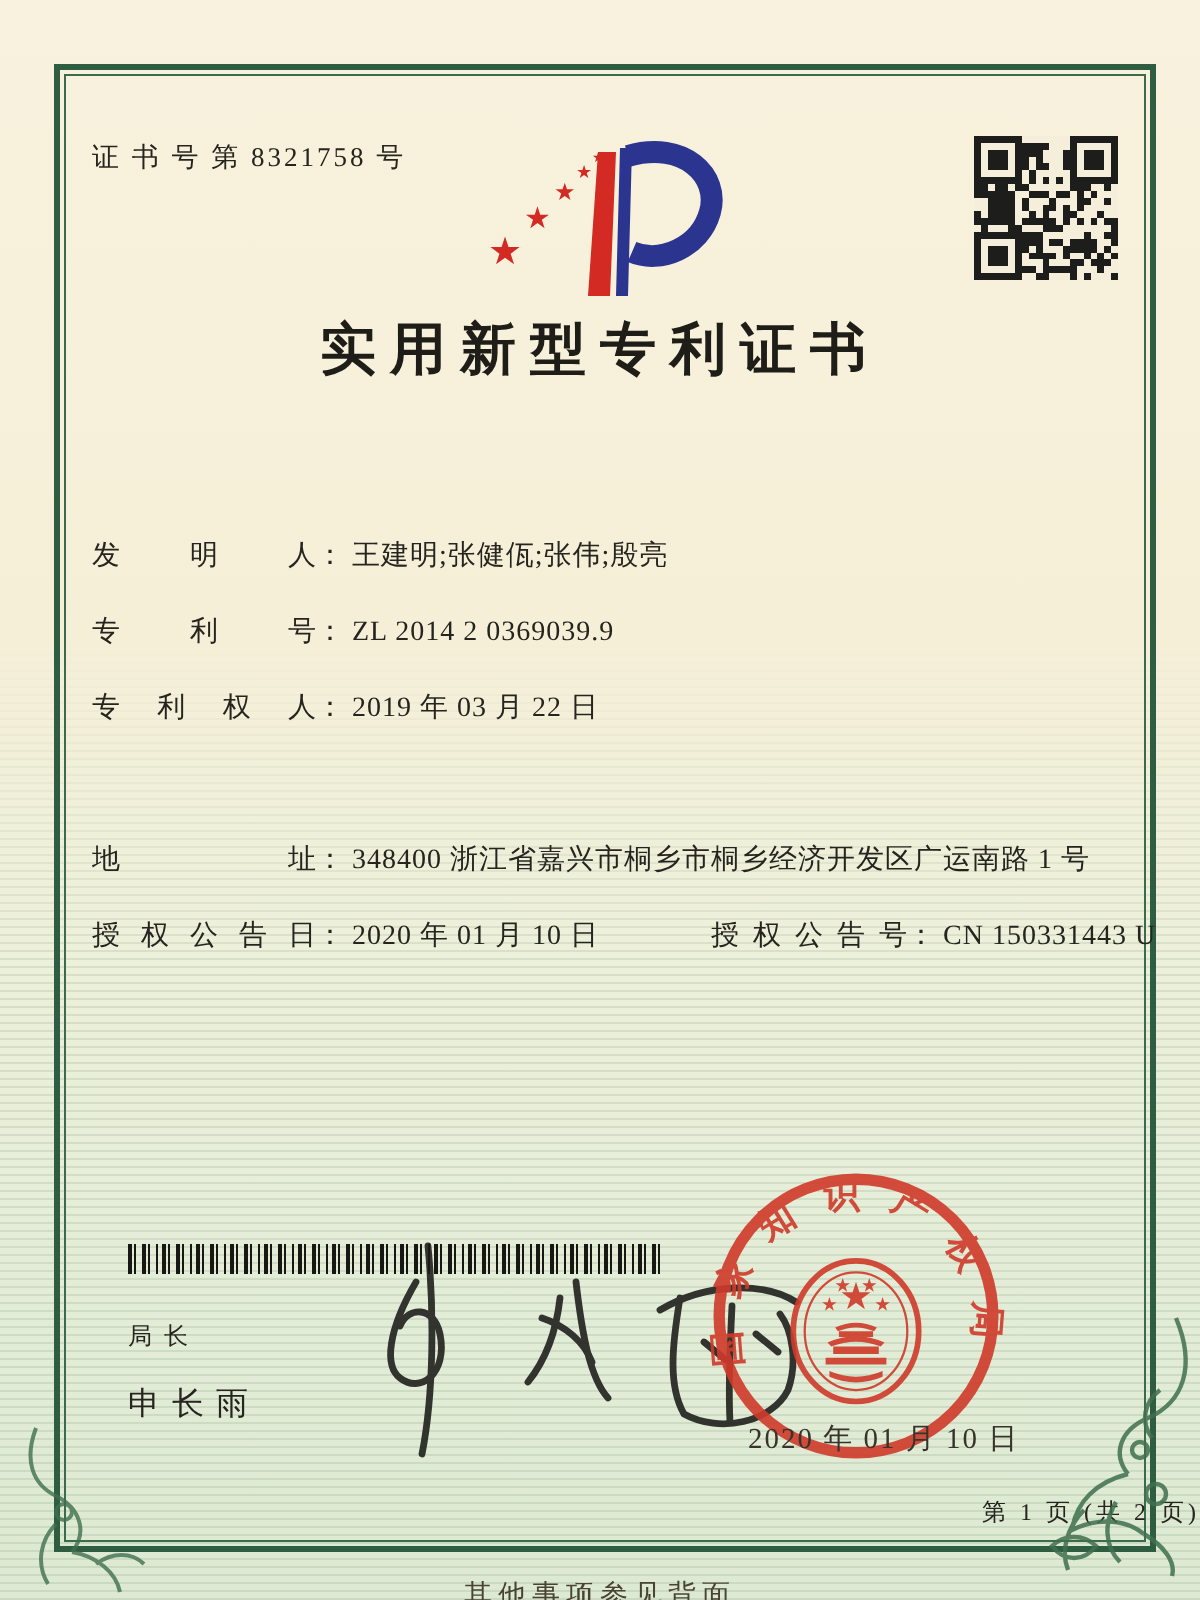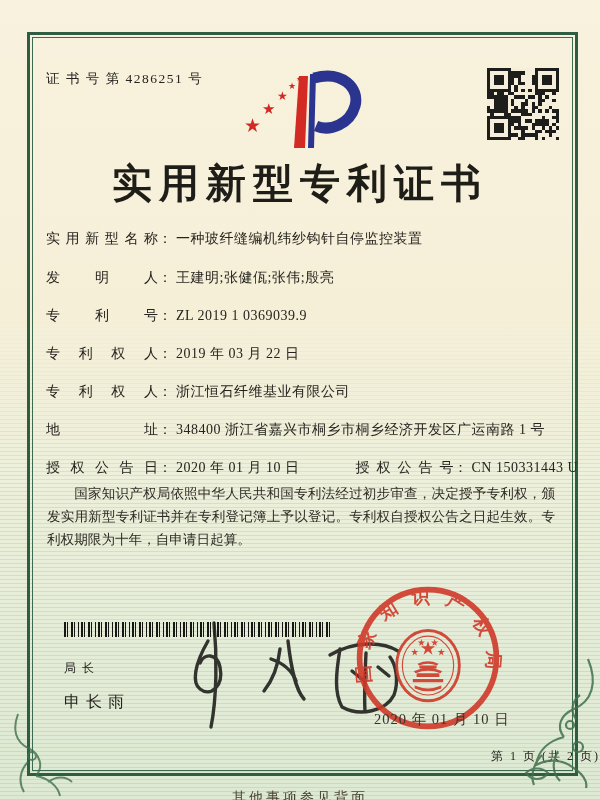--- a/index.html
+++ b/index.html
@@ -12,21 +12,21 @@
     background:repeating-linear-gradient(0deg,rgba(96,142,96,0.16) 0 1px,transparent 1px 4px);
     -webkit-mask-image:linear-gradient(180deg,transparent 0,#000 35%,#000 100%);
     mask-image:linear-gradient(180deg,transparent 0,#000 35%,#000 100%);}
   .frame{position:absolute;left:27px;top:32px;width:545px;height:738px;
     border:3px solid #2f5d42;}
   .frame::after{content:"";position:absolute;inset:2px;border:1px solid #3c6a4e;}
   .cert-no{position:absolute;left:46px;top:70px;font-size:13.5px;letter-spacing:1.5px;}
   .logo{position:absolute;left:242px;top:70px;}
   .qr{position:absolute;left:487px;top:68px;width:72px;height:72px;background:#f4eeda;}
   .title{position:absolute;left:0;top:156px;width:100%;text-align:center;margin:0;
-    font-size:40px;font-weight:700;letter-spacing:7px;color:#1f1d18;}
+    font-size:28px;font-weight:700;letter-spacing:7px;color:#1f1d18;}
   .field{position:absolute;left:46px;right:40px;font-size:14px;white-space:nowrap;}
   .field .label{display:inline-block;width:112px;text-align:justify;text-align-last:justify;vertical-align:bottom;}
   .field .colon{display:inline-block;margin-right:4px;}
   .field .value{letter-spacing:0.5px;}
   .pair2{margin-left:56px;}
   .pair2 .label{width:98px;font-family:Liberation Serif, serif;}
   .paras{position:absolute;left:47px;top:482px;width:508px;font-size:13.6px;line-height:23px;
     text-align:justify;color:#2e2b24;}
   .paras p{margin:0;text-indent:2em;}
   .barcode{position:absolute;left:64px;top:622px;width:266px;height:15px;
@@ -44,21 +44,21 @@
   .orn-br{position:absolute;left:518px;top:655px;}
   .orn-bl{position:absolute;left:8px;top:712px;}
 </style>
 </head>
 <body>
 
 <div class="page">
   <div class="guilloche"></div>
   <div class="frame"></div>
 
-  <div class="cert-no">证 书 号 第 4286251 号</div>
+  <div class="cert-no">证 书 号 第 8321758 号</div>
 
   <div class="logo">
     <svg width="122" height="80" viewBox="0 0 122 80">
       <g fill="#d32a23">
         <text x="2" y="62" font-size="19">★</text>
         <text x="20" y="44" font-size="15">★</text>
         <text x="35" y="30" font-size="12">★</text>
         <text x="46" y="19" font-size="9">★</text>
         <text x="54" y="11" font-size="7">★</text>
       </g>
@@ -79,44 +79,37 @@
         <path d="M14,0h7v7h-7z M15,1v5h5v-5z" fill-rule="evenodd"></path>
         <rect x="16" y="2" width="3" height="3"></rect>
         <path d="M0,14h7v7h-7z M1,15v5h5v-5z" fill-rule="evenodd"></path>
         <rect x="2" y="16" width="3" height="3"></rect>
       </g>
     </svg>
   </div>
 
   <h1 class="title">实用新型专利证书</h1>
 
-  <div class="field" style="top:230px">
-    <span class="label">实用新型名称</span><span class="colon">：</span><span class="value">一种玻纤缝编机纬纱钩针自停监控装置</span>
-  </div>
   <div class="field" style="top:269px">
     <span class="label">发明人</span><span class="colon">：</span><span class="value">王建明;张健佤;张伟;殷亮</span>
   </div>
   <div class="field" style="top:307px">
-    <span class="label">专利号</span><span class="colon">：</span><span class="value">ZL 2019 1 0369039.9</span>
+    <span class="label">专利号</span><span class="colon">：</span><span class="value">ZL 2014 2 0369039.9</span>
   </div>
   <div class="field" style="top:345px">
     <span class="label">专利权人</span><span class="colon">：</span><span class="value">2019 年 03 月 22 日</span>
-  </div>
-  <div class="field" style="top:383px">
-    <span class="label">专利权人</span><span class="colon">：</span><span class="value">浙江恒石纤维基业有限公司</span>
   </div>
   <div class="field" style="top:421px">
     <span class="label">地址</span><span class="colon">：</span><span class="value">348400 浙江省嘉兴市桐乡市桐乡经济开发区广运南路 1 号</span>
   </div>
   <div class="field" style="top:459px">
     <span class="label">授权公告日</span><span class="colon">：</span><span class="value">2020 年 01 月 10 日</span><span class="pair2"><span class="label">授权公告号</span><span class="colon">：</span><span class="value">CN 150331443 U</span></span>
   </div>
 
   <div class="paras">
-    <p>国家知识产权局依照中华人民共和国专利法经过初步审查，决定授予专利权，颁发实用新型专利证书并在专利登记簿上予以登记。专利权自授权公告之日起生效。专利权期限为十年，自申请日起算。</p>
   </div>
 
   <div class="barcode"></div>
 
   <div class="issuer-title">局长</div>
   <div class="issuer-name">申长雨</div>
 
   <div class="signature">
     <svg width="250" height="120" viewBox="0 0 250 120">
       <g fill="none" stroke="#1b1b18" stroke-width="3.4" stroke-linecap="round" opacity="0.88">

